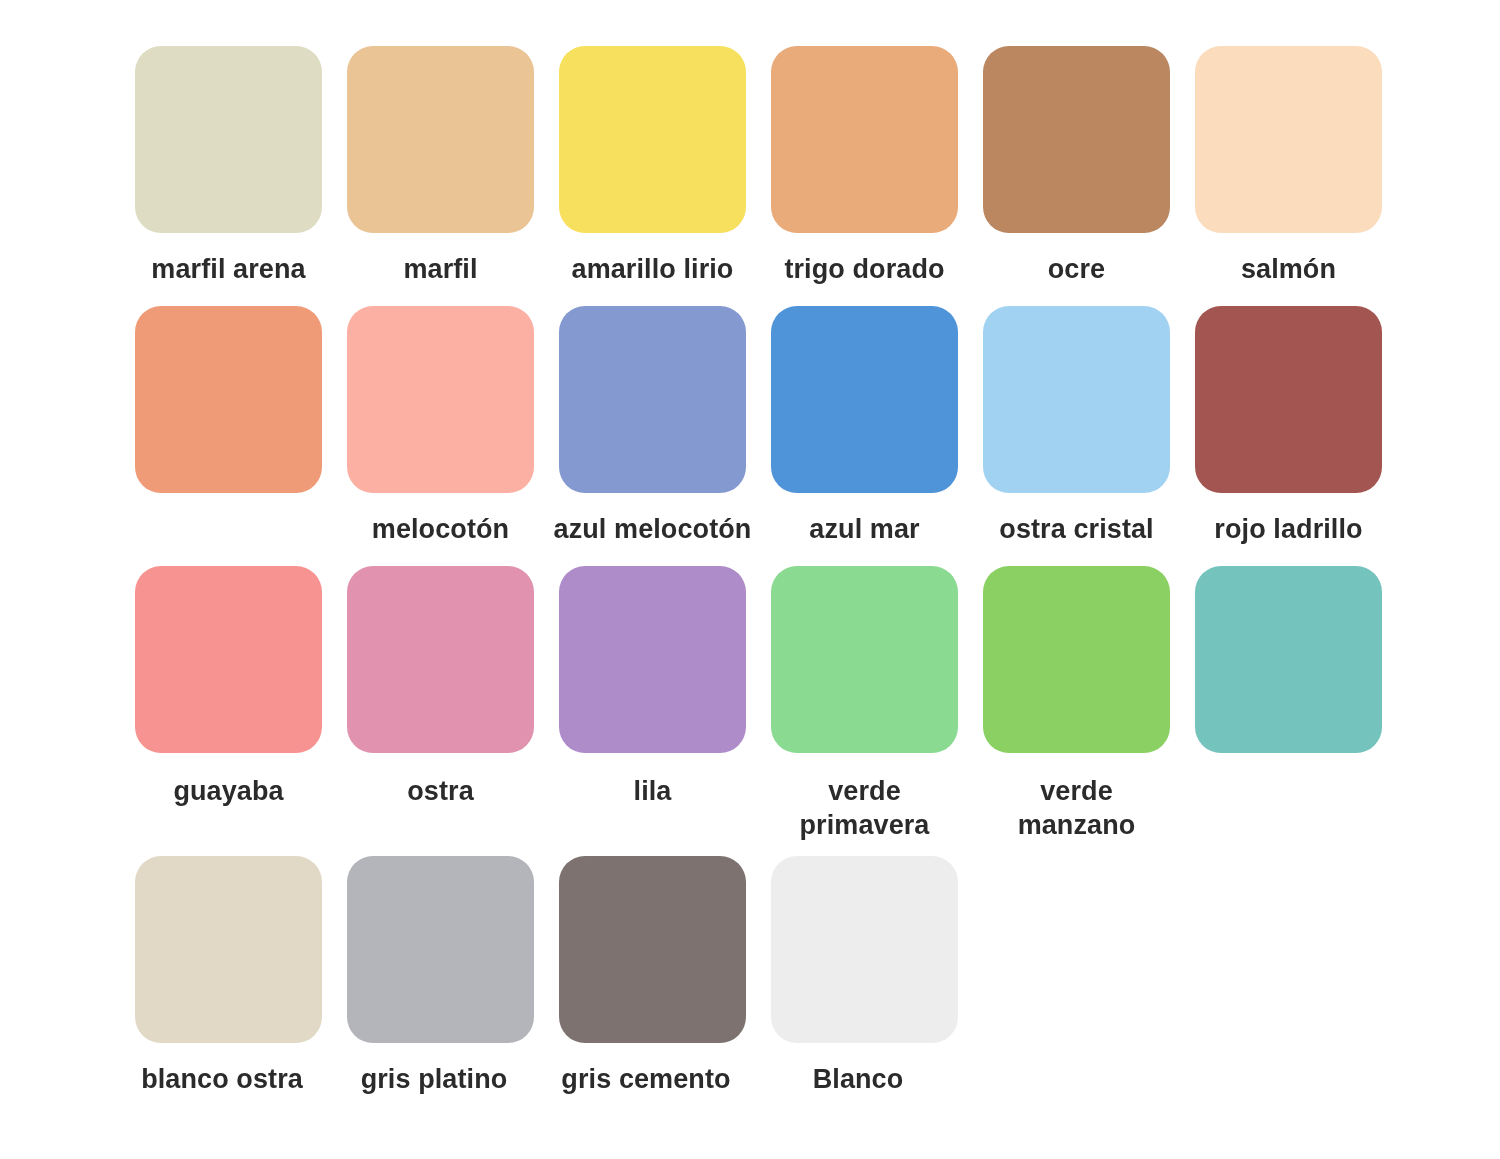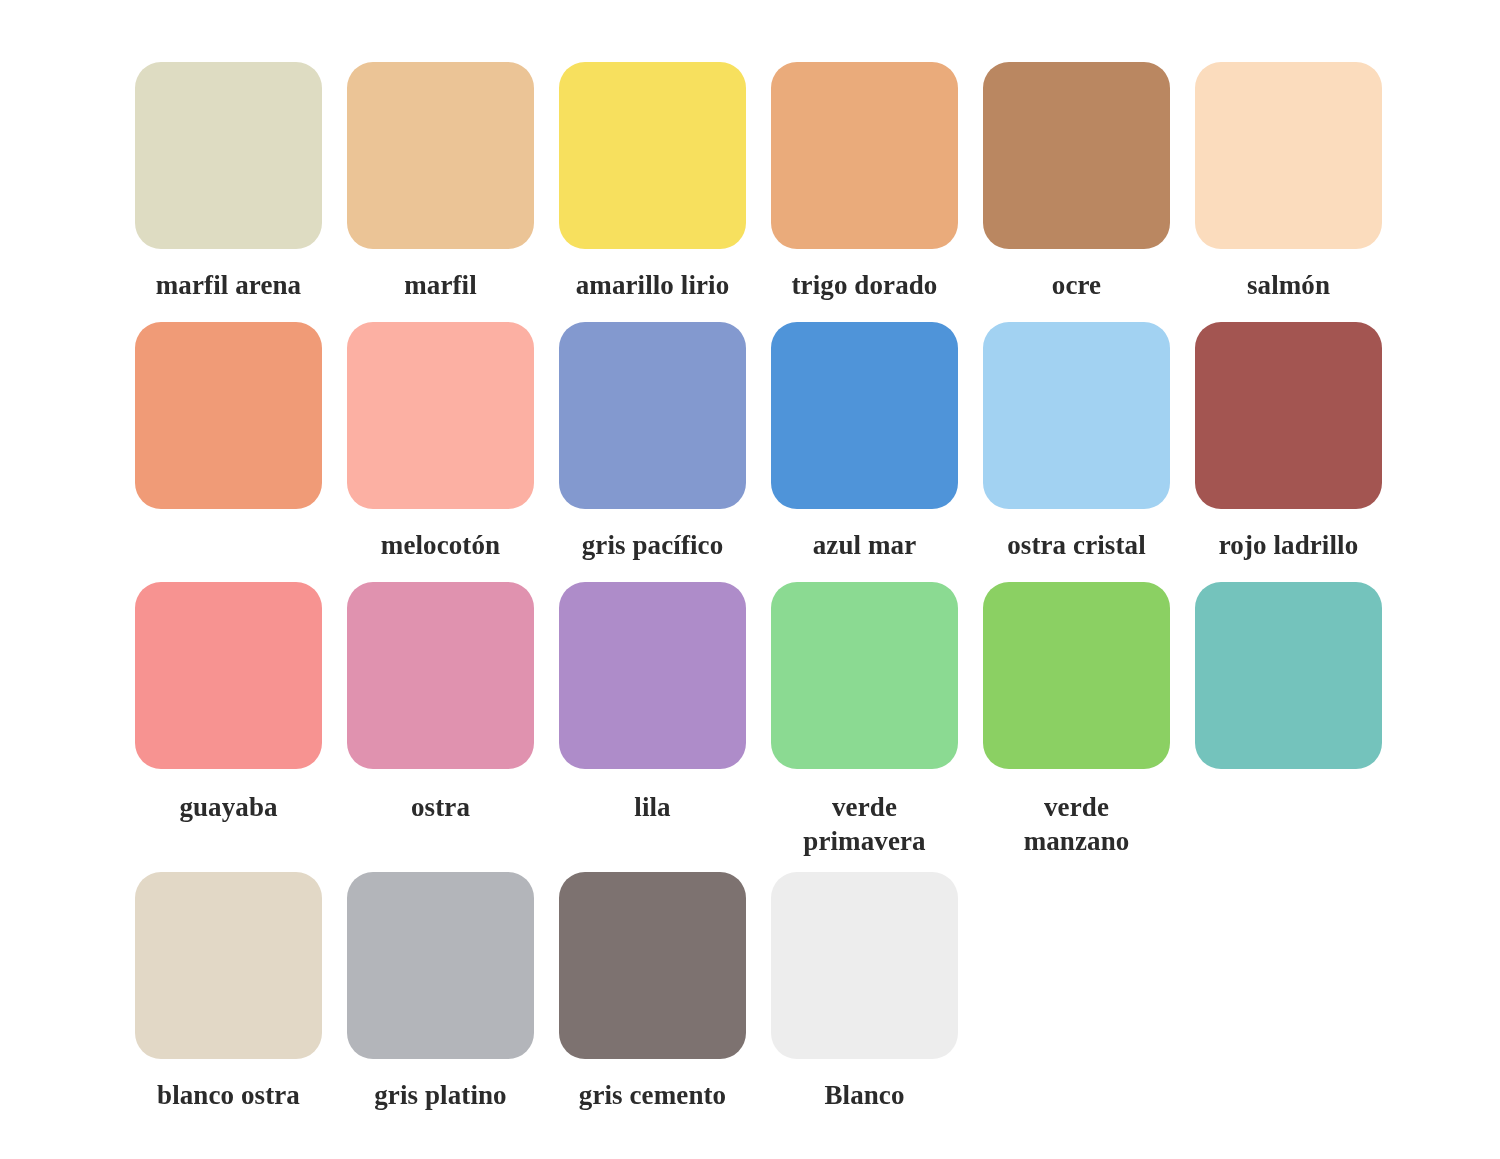--- a/index.html
+++ b/index.html
@@ -21,46 +21,45 @@
     width: 1500px;
     height: 1159px;
     background: #ffffff;
     box-sizing: border-box;
     padding: 0;
   }
 
   .palette-grid {
     position: absolute;
     left: 135px;
-    top: 62px;
+    top: 46px;
     width: 1265px;
     display: grid;
     grid-template-columns: repeat(6, 187px);
     column-gap: 25px;
     row-gap: 0px;
-    font-family: Liberation Serif, serif;
   }
 
   .swatch-row {
     display: contents;
   }
 
   .swatch-cell {
     width: 187px;
     display: flex;
     flex-direction: column;
     align-items: center;
     box-sizing: border-box;
   }
 
   
   .row-1 .swatch-cell { height: 260px; }
   .row-2 .swatch-cell { height: 260px; }
   .row-3 .swatch-cell { height: 290px; }
-  .row-4 .swatch-cell { height: 260px; }
+  .row-4 .swatch-cell { height: 260px; align-items: flex-end; }
 
   .color-chip {
     width: 187px;
     height: 187px;
     border-radius: 26px;
     flex: none;
   }
 
   .chip-blanco {
     
@@ -112,21 +111,21 @@
           <div class="color-chip" title="salmón" style="background: rgb(251, 220, 189);"></div>
           <div class="swatch-label">salmón</div>
         </div></div>
       <div class="swatch-row row-2"><div class="swatch-cell">
           <div class="color-chip" title="naranja tropical" style="background: rgb(240, 155, 119);"></div>
         </div><div class="swatch-cell">
           <div class="color-chip" title="melocotón" style="background: rgb(252, 176, 163);"></div>
           <div class="swatch-label">melocotón</div>
         </div><div class="swatch-cell">
           <div class="color-chip" title="azul pacífico" style="background: rgb(131, 153, 207);"></div>
-          <div class="swatch-label">gris pacífico</div>
+          <div class="swatch-label">azul melocotón</div>
         </div><div class="swatch-cell">
           <div class="color-chip" title="azul mar" style="background: rgb(79, 148, 217);"></div>
           <div class="swatch-label">azul mar</div>
         </div><div class="swatch-cell">
           <div class="color-chip" title="azul cristal" style="background: rgb(162, 210, 242);"></div>
           <div class="swatch-label">ostra cristal</div>
         </div><div class="swatch-cell">
           <div class="color-chip" title="rojo ladrillo" style="background: rgb(163, 85, 81);"></div>
           <div class="swatch-label">rojo ladrillo</div>
         </div></div>

